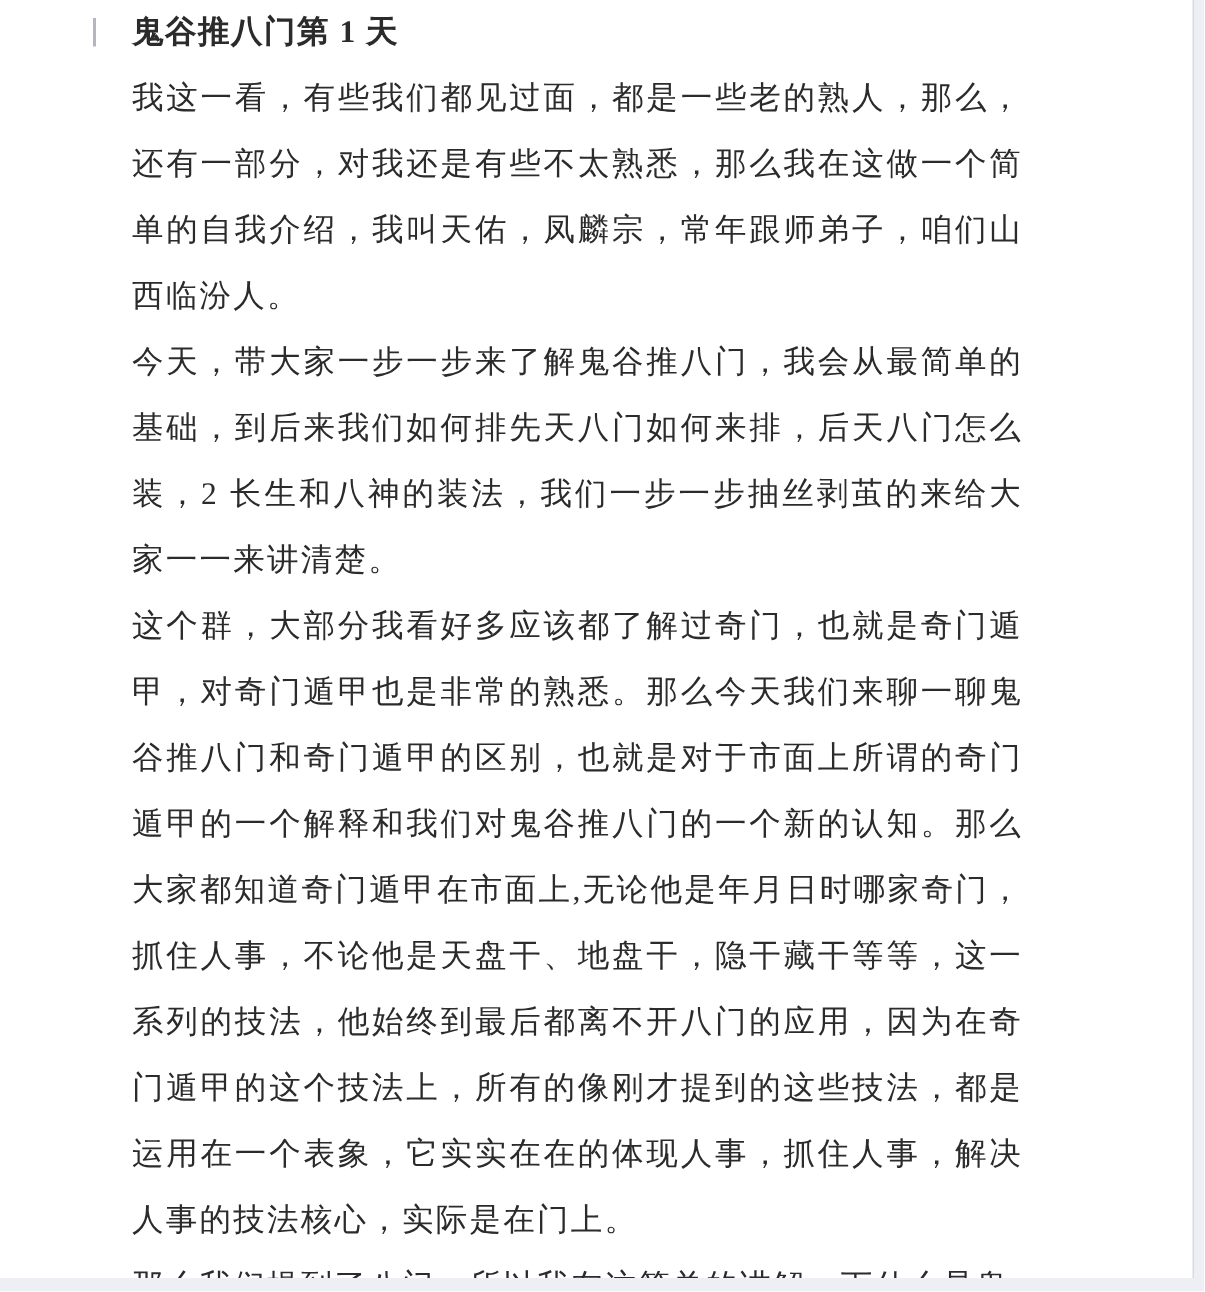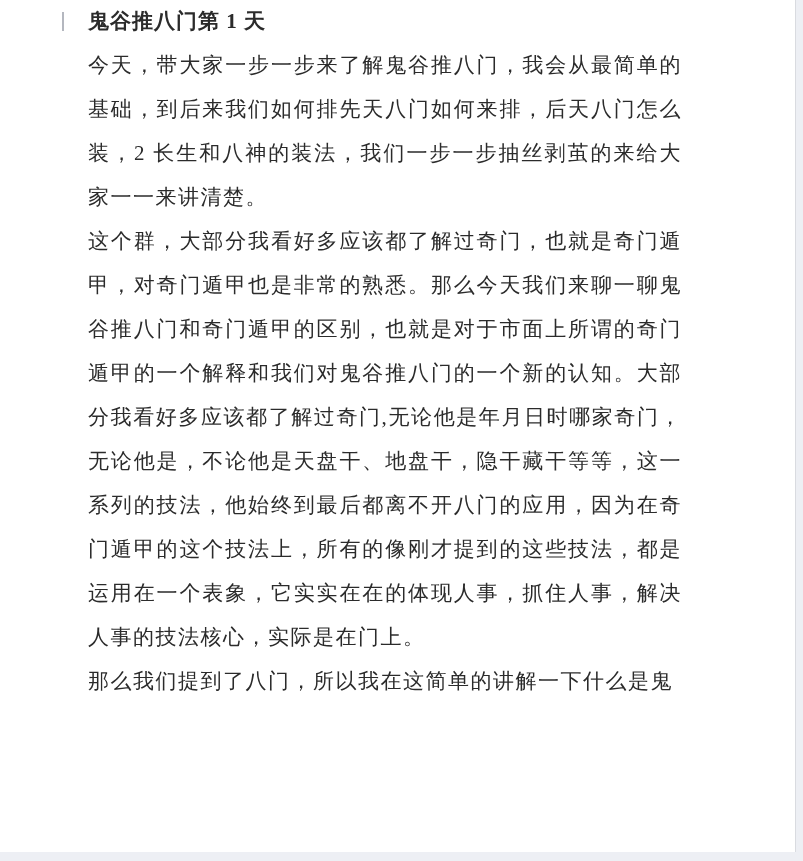--- a/index.html
+++ b/index.html
@@ -48,18 +48,19 @@
   .textcol p { margin: 0; }
 </style>
 </head>
 <body>
 
 <div class="canvas">
   <div class="page">
     <span class="caret"></span>
     <div class="textcol">
       <h1 class="doc-title">鬼谷推八门第 1 天</h1>
+      <p>我这一看，有些我们都见过面，都是一些老的熟人，那么，还有一部分，对我还是有些不太熟悉，那么我在这做一个简单的自我介绍，我叫天佑，凤麟宗，常年跟师弟子，咱们山西临汾人。</p>
       <p>今天，带大家一步一步来了解鬼谷推八门，我会从最简单的基础，到后来我们如何排先天八门如何来排，后天八门怎么装，2 长生和八神的装法，我们一步一步抽丝剥茧的来给大家一一来讲清楚。</p>
-      <p>这个群，大部分我看好多应该都了解过奇门，也就是奇门遁甲，对奇门遁甲也是非常的熟悉。那么今天我们来聊一聊鬼谷推八门和奇门遁甲的区别，也就是对于市面上所谓的奇门遁甲的一个解释和我们对鬼谷推八门的一个新的认知。大部分我看好多应该都了解过奇门,无论他是年月日时哪家奇门，无论他是，不论他是天盘干、地盘干，隐干藏干等等，这一系列的技法，他始终到最后都离不开八门的应用，因为在奇门遁甲的这个技法上，所有的像刚才提到的这些技法，都是运用在一个表象，它实实在在的体现人事，抓住人事，解决人事的技法核心，实际是在门上。</p>
+      <p>这个群，大部分我看好多应该都了解过奇门，也就是奇门遁甲，对奇门遁甲也是非常的熟悉。那么今天我们来聊一聊鬼谷推八门和奇门遁甲的区别，也就是对于市面上所谓的奇门遁甲的一个解释和我们对鬼谷推八门的一个新的认知。那么大家都知道奇门遁甲在市面上,无论他是年月日时哪家奇门，抓住人事，不论他是天盘干、地盘干，隐干藏干等等，这一系列的技法，他始终到最后都离不开八门的应用，因为在奇门遁甲的这个技法上，所有的像刚才提到的这些技法，都是运用在一个表象，它实实在在的体现人事，抓住人事，解决人事的技法核心，实际是在门上。</p>
       <p>那么我们提到了八门，所以我在这简单的讲解一下什么是鬼</p>
     </div>
   </div>
 </div>
 
 </body></html>

